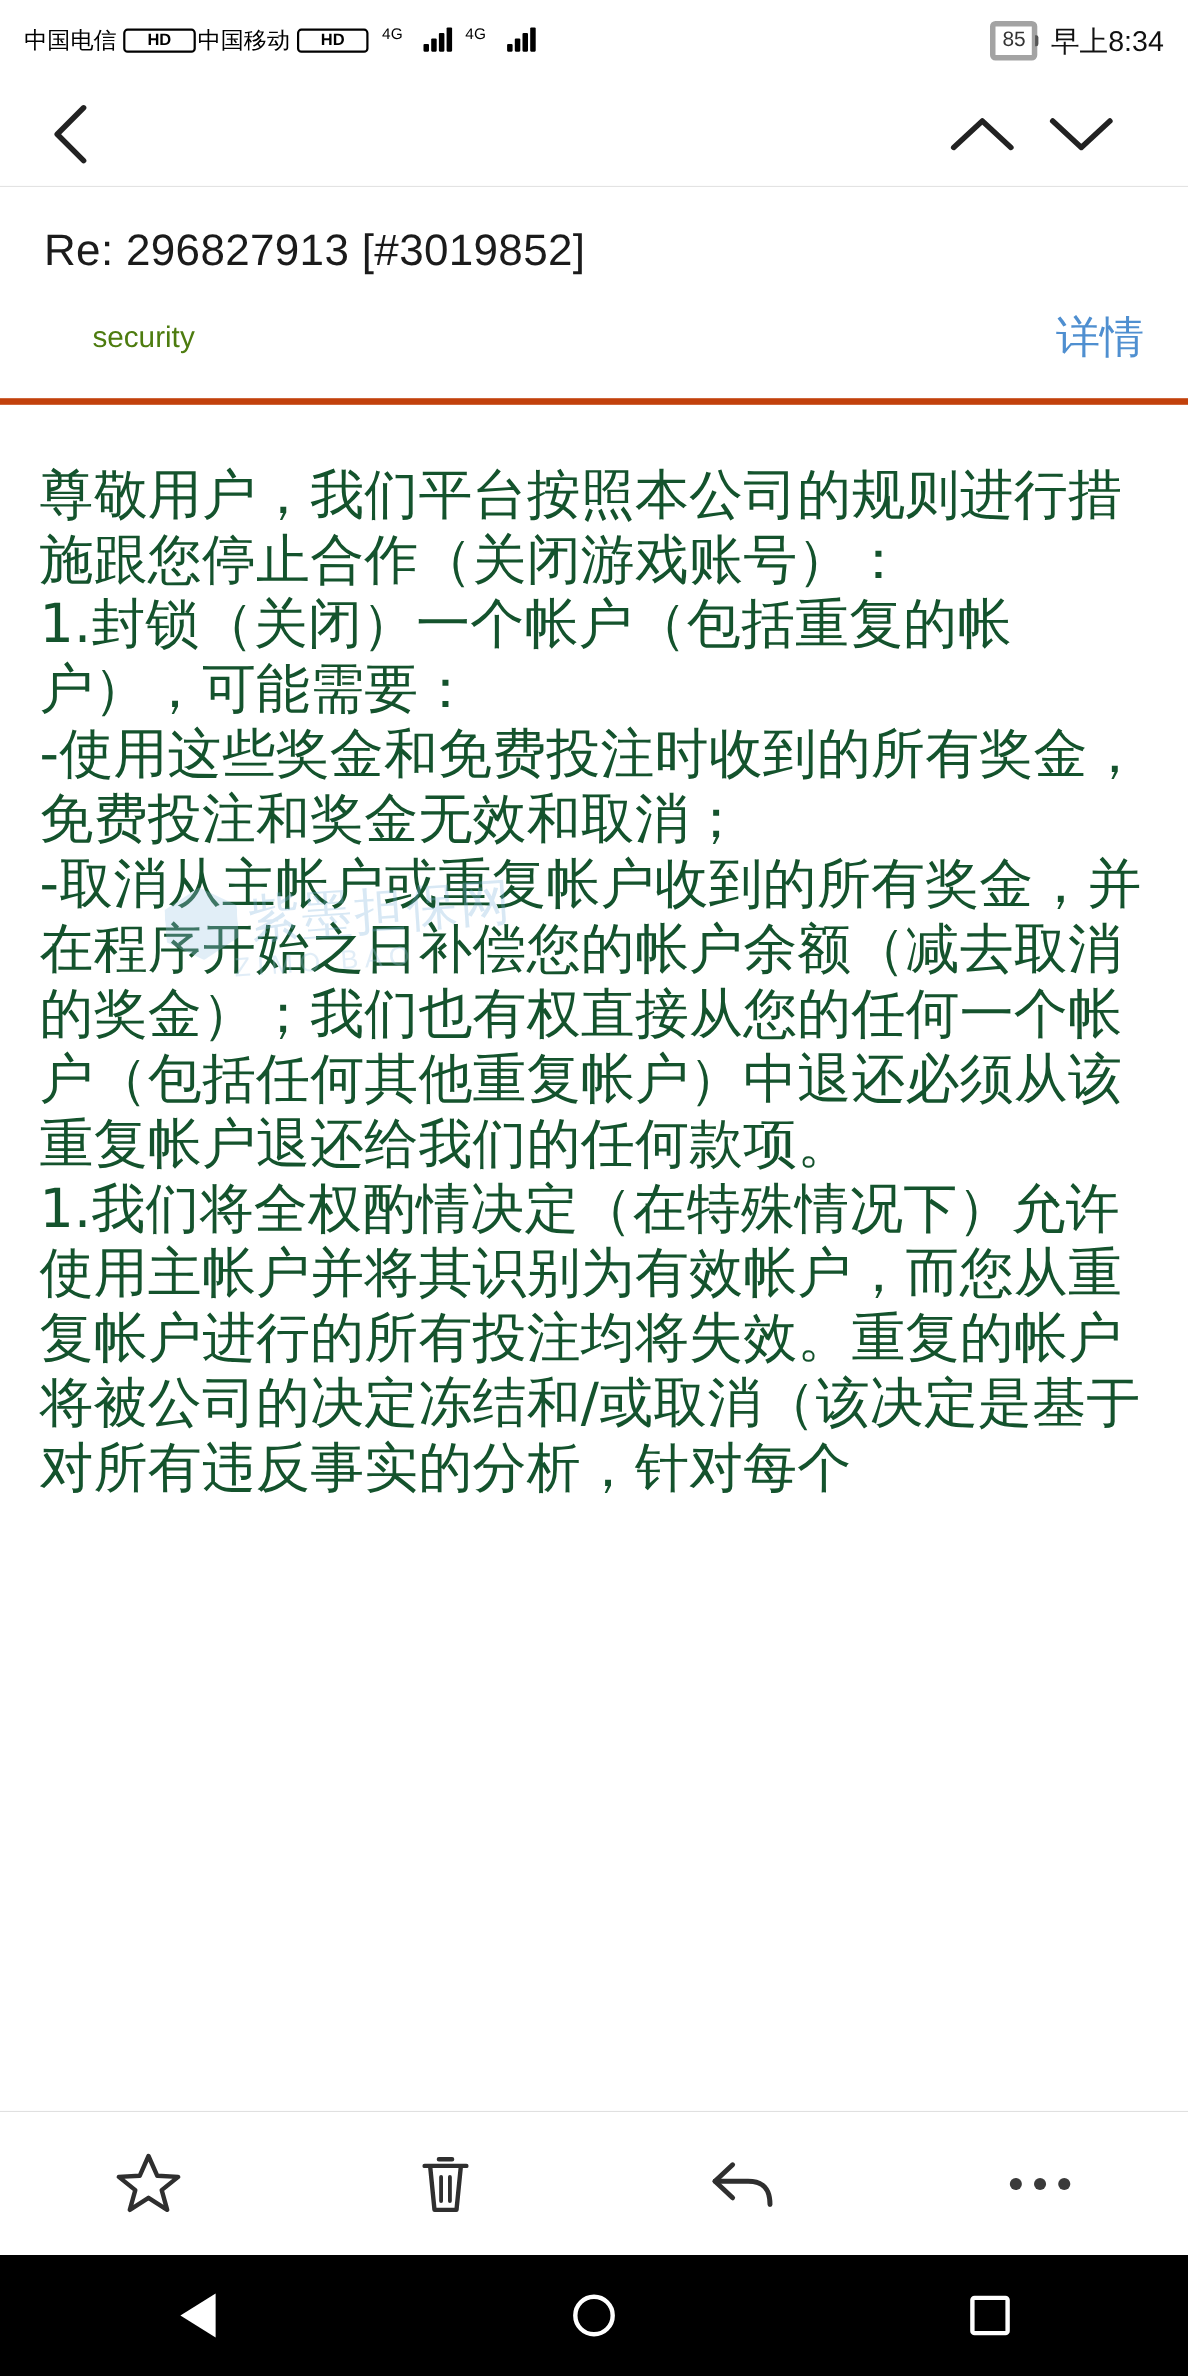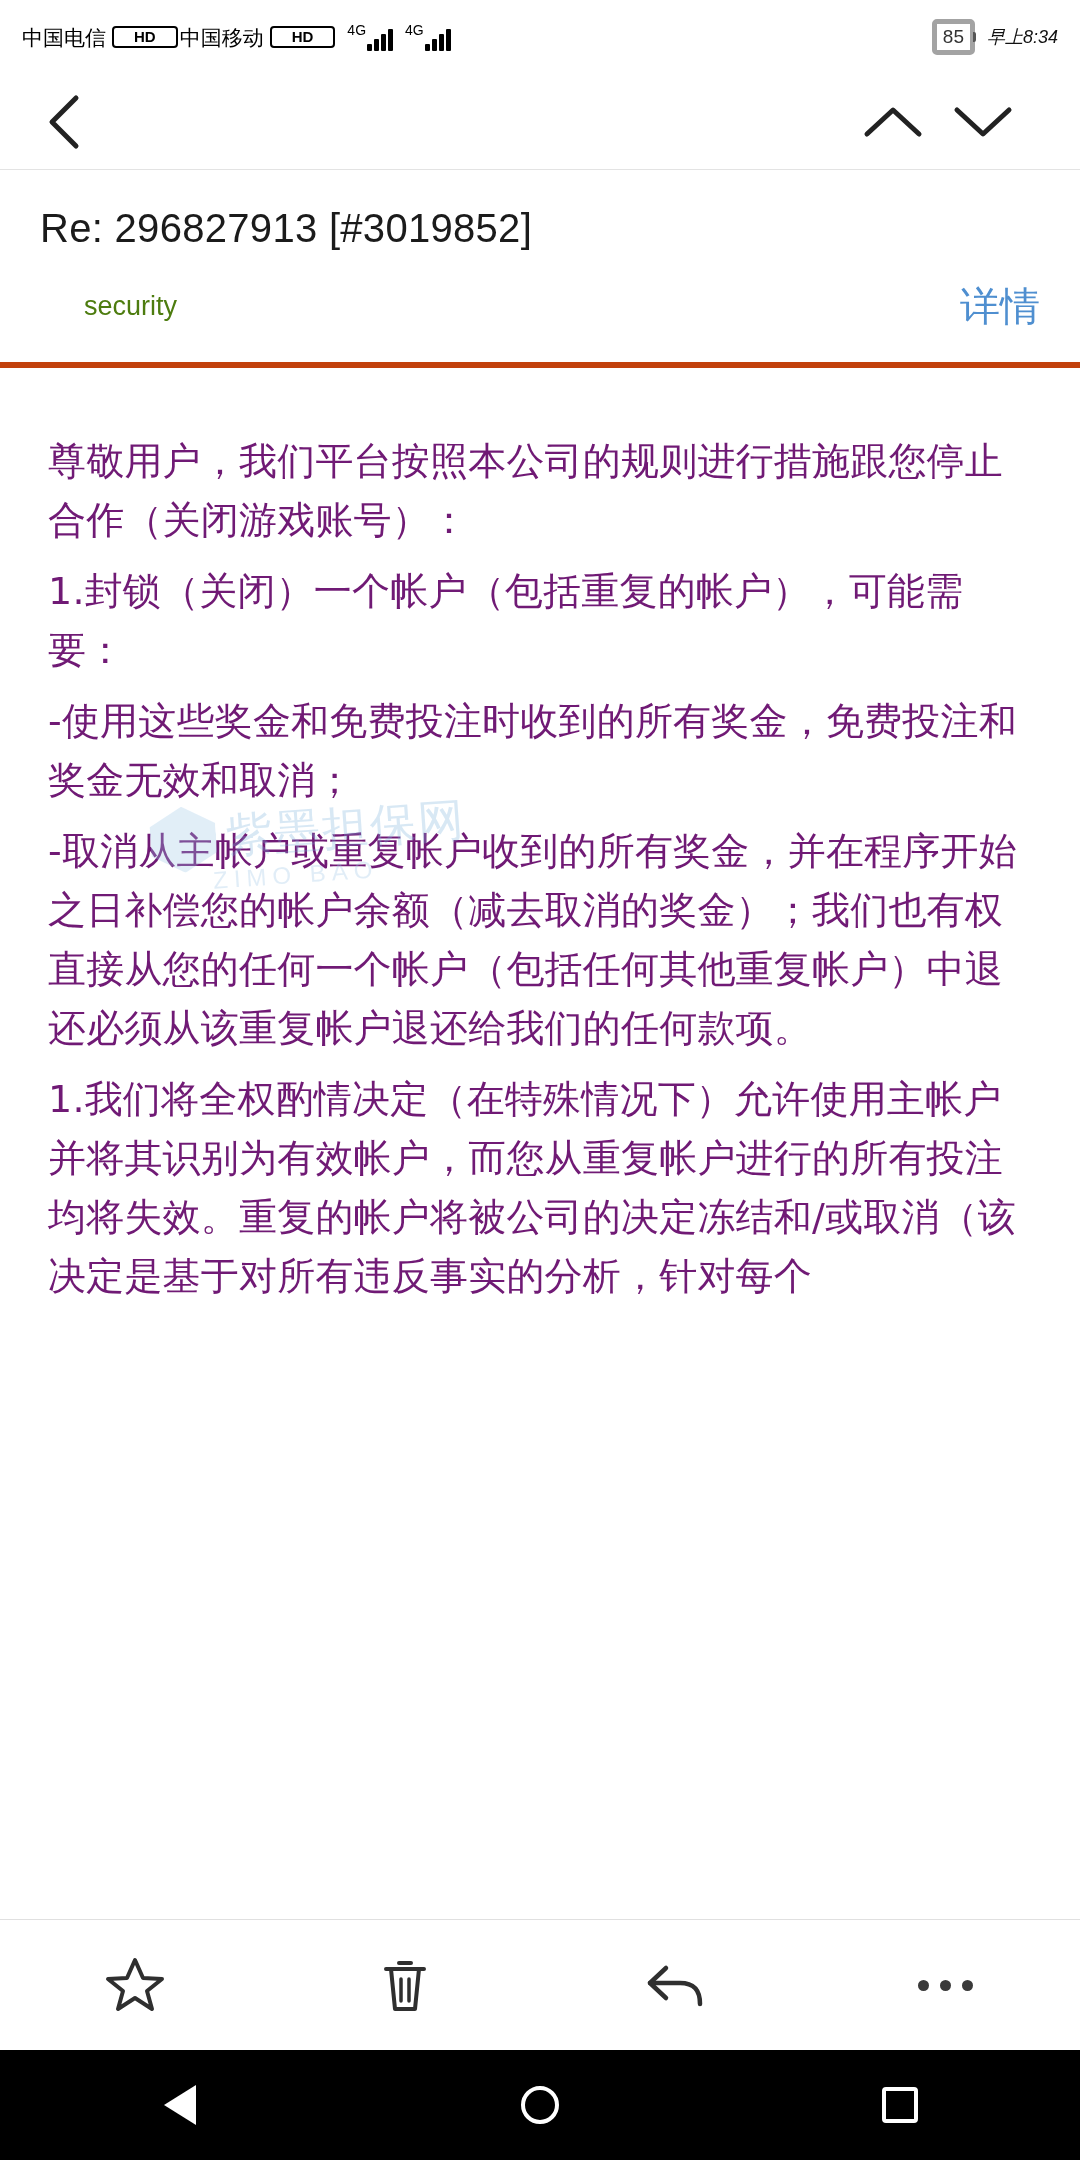--- a/index.html
+++ b/index.html
@@ -49,22 +49,22 @@
     border: 2px solid #000;
     border-radius: 4px;
     font-size: 15px;
     font-weight: bold;
     padding: 0px 20px;
     line-height: 18px;
     color: #000;
   }
   .sig-group {
     display: flex;
-    align-items: flex-end;
-    gap: 1px;
+    align-items: flex-start;
+    gap: 19px;
     margin-left: 2px;
   }
   .sig-label {
     font-size: 14px;
     color: #000;
     line-height: 1;
     margin-bottom: 14px;
   }
   .bars {
     display: flex;
@@ -100,23 +100,22 @@
     content: "";
     position: absolute;
     right: -6px;
     top: 8px;
     width: 3px;
     height: 10px;
     background: #555;
     border-radius: 0 2px 2px 0;
   }
   .clock {
-    font-size: 18px;
+    font-size: 26px;
     color: #111;
-    font-style: italic;
   }
 
   
   .top-nav {
     height: 96px;
     display: flex;
     align-items: center;
     padding: 0 34px;
     box-sizing: border-box;
     border-bottom: 1px solid #e3e3e3;
@@ -169,24 +168,24 @@
 
   
   .mail-body {
     padding: 52px 36px 10px 36px;
     box-sizing: border-box;
     position: relative;
     height: 1030px;
     overflow: hidden;
   }
   .mail-body p {
-    margin: 12px;
-    font-size: 38px;
+    margin: 0;
+    font-size: 49px;
     line-height: 59px;
-    color: #701a75;
+    color: #14532d;
     letter-spacing: 0.2px;
     font-family: "DejaVu Sans", sans-serif;
   }
 
   
   .watermark {
     position: absolute;
     left: 150px;
     top: 430px;
     opacity: 0.30;

